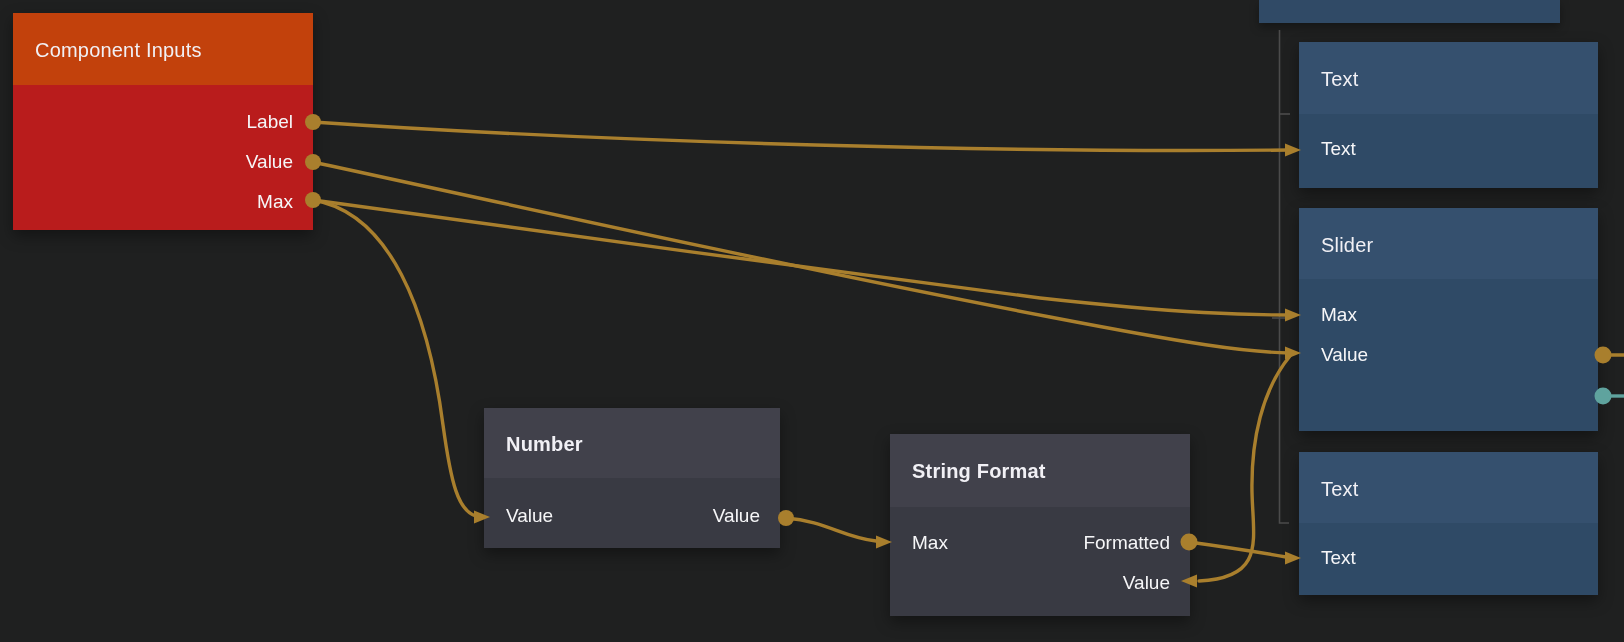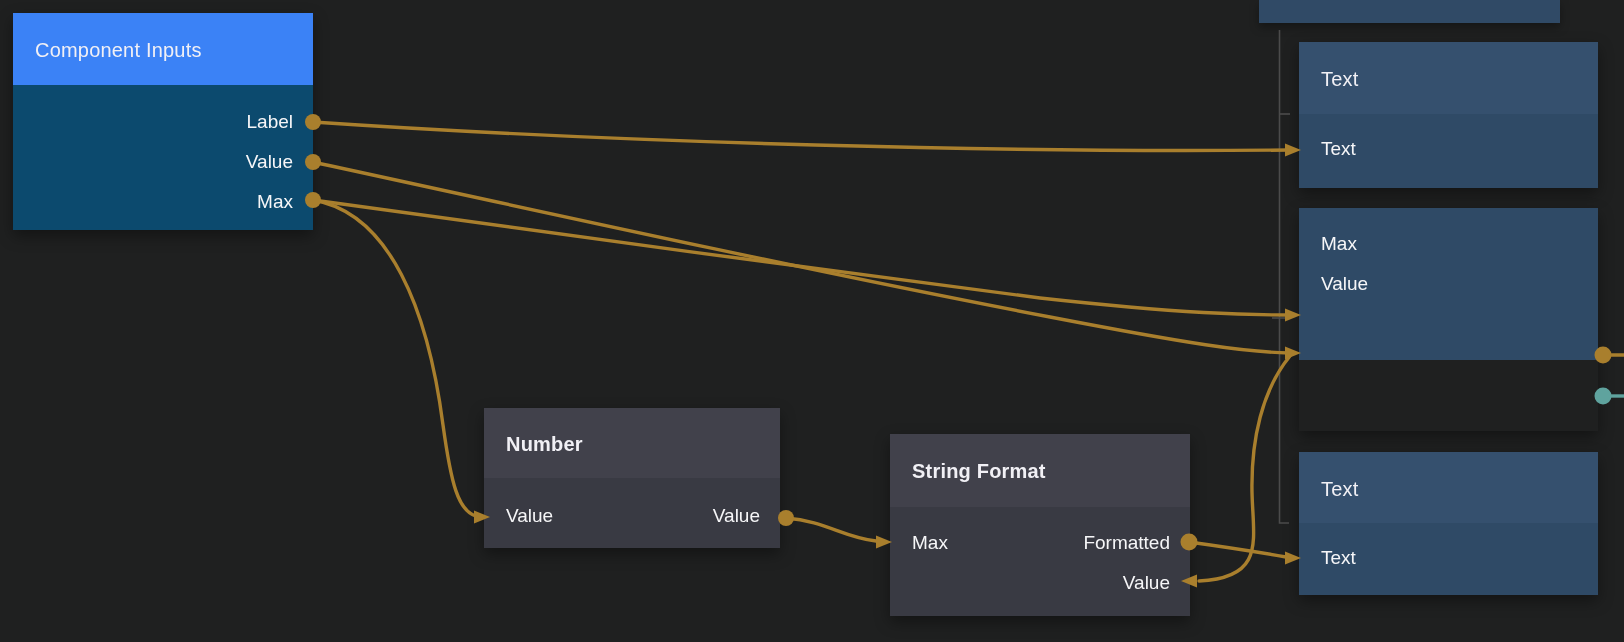--- a/index.html
+++ b/index.html
@@ -12,22 +12,22 @@
   .node{position:absolute;z-index:1;box-shadow:0 6px 14px rgba(0,0,0,.38);}
   .hdr{
     height:72px;line-height:74px;padding-left:22px;
     font-size:20px;color:#f1f0f5;letter-spacing:.2px;white-space:nowrap;
   }
   .bd{width:100%;}
   .row{height:40px;display:flex;align-items:center;font-size:19px;color:#f6f6f8;}
   .lab-l{padding-left:22px;}
   .lab-r{margin-left:auto;padding-right:20px;}
   
-  .n-purple .hdr{background:#3b82f6;}
-  .n-purple .bd {background:#0c4a6e;}
+  .n-purple .hdr{background:#c2410c;}
+  .n-purple .bd {background:#b91c1c;}
   .n-blue .hdr{background:#35506e;}
   .n-blue .bd {background:#2f4a66;}
   .n-dark .hdr{background:#41414b;font-weight:bold;}
   .n-dark .bd {background:#393a43;}
   .partial{position:absolute;z-index:1;background:#304a66;box-shadow:0 4px 10px rgba(0,0,0,.35);}
   svg.overlay{position:absolute;left:0;top:0;z-index:5;pointer-events:none;}
   svg.overlay .hit{pointer-events:auto;}
 </style>
 </head>
 <body>
@@ -54,20 +54,21 @@
   <div class="node n-blue" style="left:1299px;top:42px;width:299px;height:146px;">
     <div class="hdr">Text</div>
     <div class="bd" style="height:74px;padding-top:15px;box-sizing:border-box;">
       <div class="row">
         <span class="lab-l">Text</span>
       </div>
     </div>
   </div>
 
   <div class="node n-blue" style="left:1299px;top:208px;width:299px;height:223px;">
+    <div class="hdr" style="height:71px;">Slider</div>
     <div class="bd" style="height:152px;padding-top:16px;box-sizing:border-box;">
       <div class="row">
         <span class="lab-l">Max</span>
       </div>
       <div class="row">
         <span class="lab-l">Value</span>
       </div>
     </div>
   </div>
 

